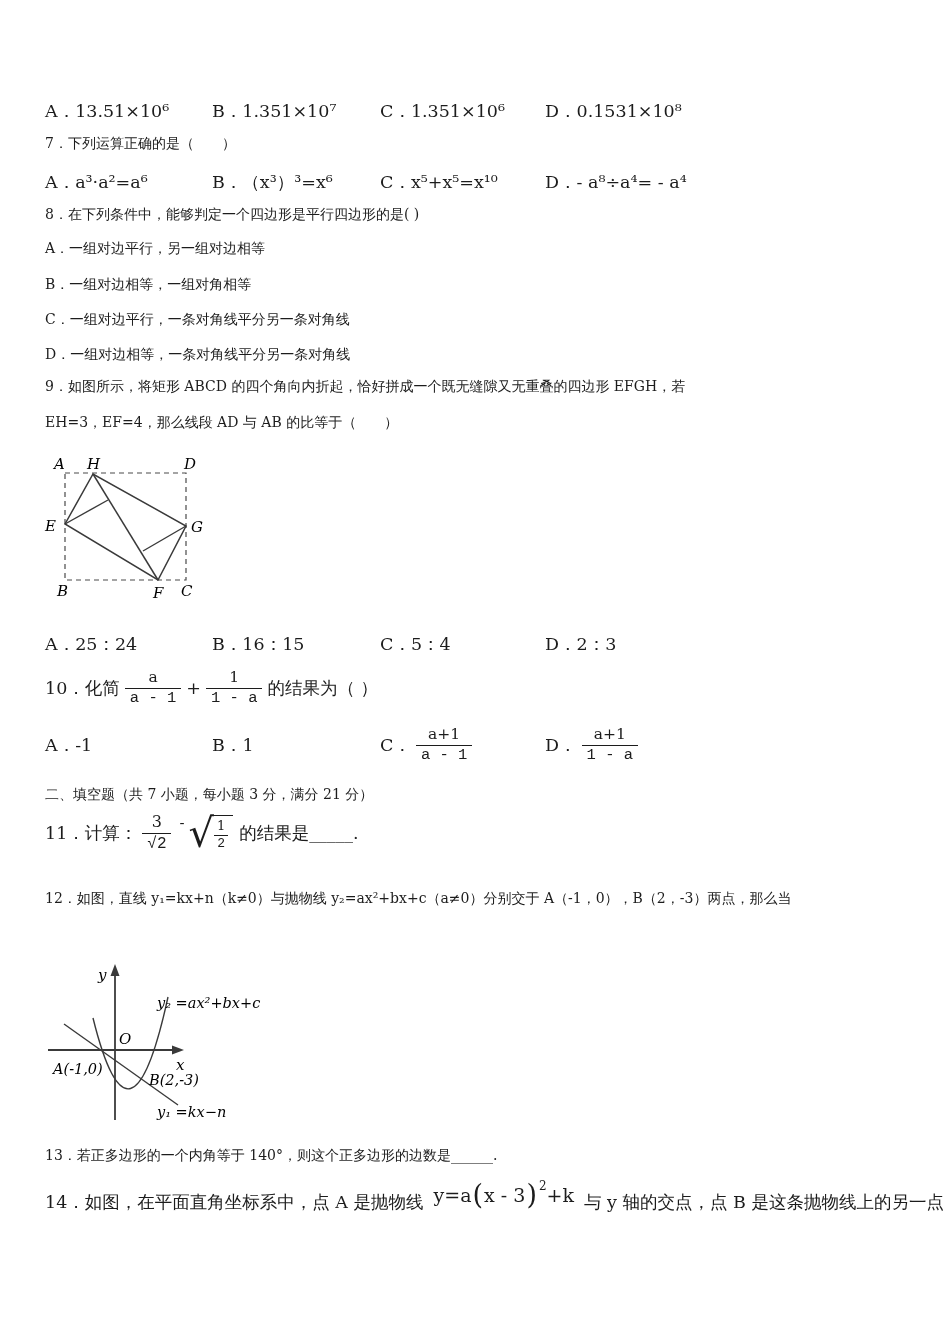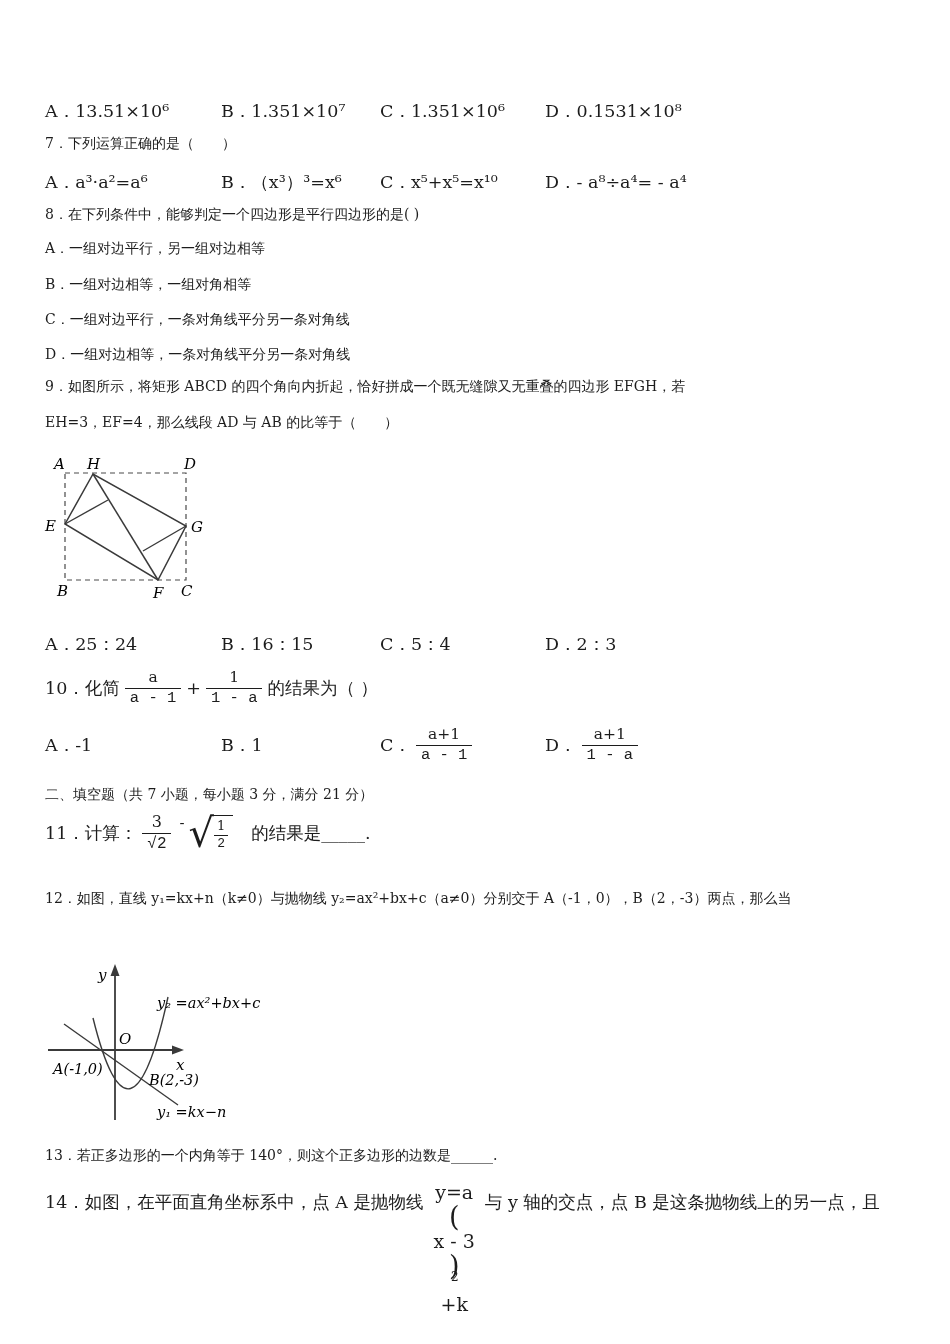--- a/index.html
+++ b/index.html
@@ -2,35 +2,35 @@
 <html><head>
 <meta charset="utf-8">
 <style>
   html,body{margin:0;padding:0;background:#ffffff;}
   body{width:950px;height:1344px;overflow:hidden;
        font-family:"DejaVu Serif","Liberation Serif",serif;color:#1c1c1c;}
   .page{position:relative;width:950px;height:1092px;background:#fff;}
   .line{position:absolute;left:45px;font-size:14px;white-space:nowrap;}
   .optrow{position:absolute;left:45px;width:880px;}
   .optrow .opt{position:absolute;top:0;white-space:nowrap;font-size:17.5px;}
-  .c0{left:0}.c1{left:176px}.c2{left:335px}.c3{left:500px}
+  .c0{left:0}.c1{left:167px}.c2{left:335px}.c3{left:500px}
   .flexrow{position:absolute;left:45px;display:flex;align-items:center;white-space:nowrap;font-size:17.5px;}
   .frac{display:inline-block;vertical-align:middle;text-align:center;font-size:15.5px;line-height:1.15;margin:0 5px;}
   .frac .num{display:block;padding:0 5px 1px 5px;}
   .frac .den{display:block;border-top:1.5px solid #1c1c1c;padding:1px 5px 0 5px;font-family:Liberation Mono, monospace;}
   .frac.small{font-size:13px;margin:0;}
   .frac.small .num{padding:0 3px 1px 3px;}
   .frac.small .den{padding:1px 3px 0 3px;}
   .op-raised{display:inline-block;transform:translateY(-10px);margin:0 3px;font-size:15px;}
   .sqrt{display:inline-flex;align-items:flex-start;margin-left:1px;}
   .sqrt-sign{font-family:"DejaVu Sans",sans-serif;font-size:40px;line-height:42px;font-weight:400;}
   .sqrt-body{border-top:1.6px solid #1c1c1c;margin-left:-4px;padding:3px 5px 0 4px;margin-top:3px;}
   .opt-flex{display:inline-flex;align-items:center;height:48px;}
   .q14-formula{display:inline-flex;align-items:center;transform:translateY(-9px);
-               font-size:19px;margin:0 10px;flex-direction:column;}
+               font-size:19px;margin:0 10px;}
   .bigp{font-size:27px;font-weight:400;line-height:1;margin:0 1px;}
   .q14-sup{font-size:12px;transform:translateY(-9px);display:inline-block;margin-left:1px;}
   svg text{font-family:"DejaVu Serif","Liberation Serif",serif;}
 </style>
 </head>
 <body>
 
 <div class="page">
 
   <div class="optrow" style="top:99px">
@@ -130,21 +130,21 @@
     <span class="op-raised">-</span>
     <span class="sqrt">
       <span class="sqrt-sign">√</span>
       <span class="sqrt-body">
         <span class="frac small">
           <span class="num">1</span>
           <span class="den">2</span>
         </span>
       </span>
     </span>
-    <span style="margin-left:18px">的结果是_____.</span>
+    <span style="margin-left:6px">的结果是_____.</span>
   </div>
 
   <div class="line" style="top:890px">12．如图，直线 y₁=kx+n（k≠0）与抛物线 y₂=ax²+bx+c（a≠0）分别交于 A（-1，0），B（2，-3）两点，那么当</div>
 
   <svg style="position:absolute;left:40px;top:958px" width="245" height="172" viewBox="0 0 245 172">
     <line x1="75" y1="16" x2="75" y2="162" stroke="#3a3a3a" stroke-width="1.8"></line>
     <polygon points="75,6 70.5,18 79.5,18" fill="#3a3a3a"></polygon>
     <line x1="8" y1="92" x2="136" y2="92" stroke="#3a3a3a" stroke-width="1.8"></line>
     <polygon points="144,92 132,87.5 132,96.5" fill="#3a3a3a"></polygon>
     <line x1="24" y1="66" x2="138" y2="147" stroke="#3a3a3a" stroke-width="1.4"></line>

